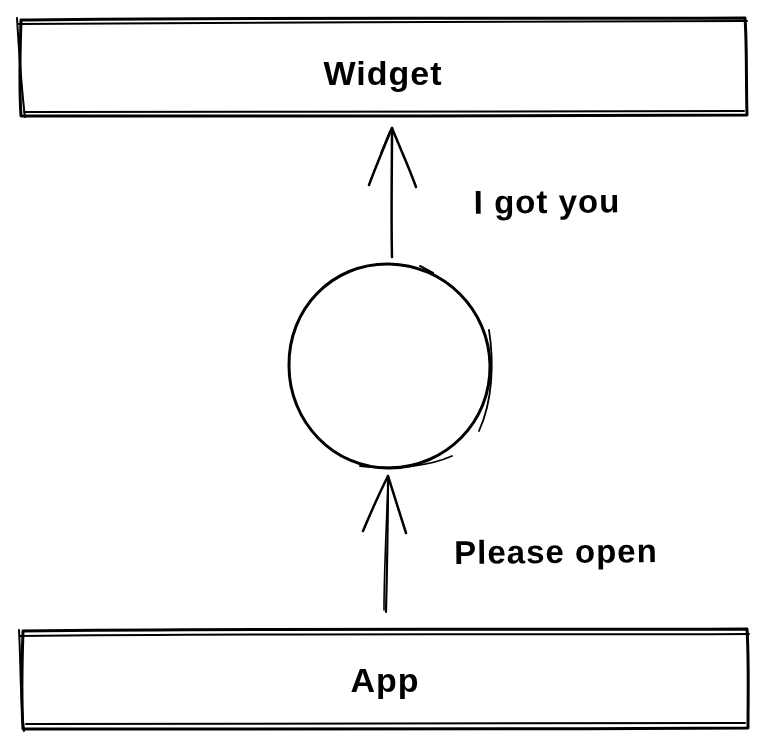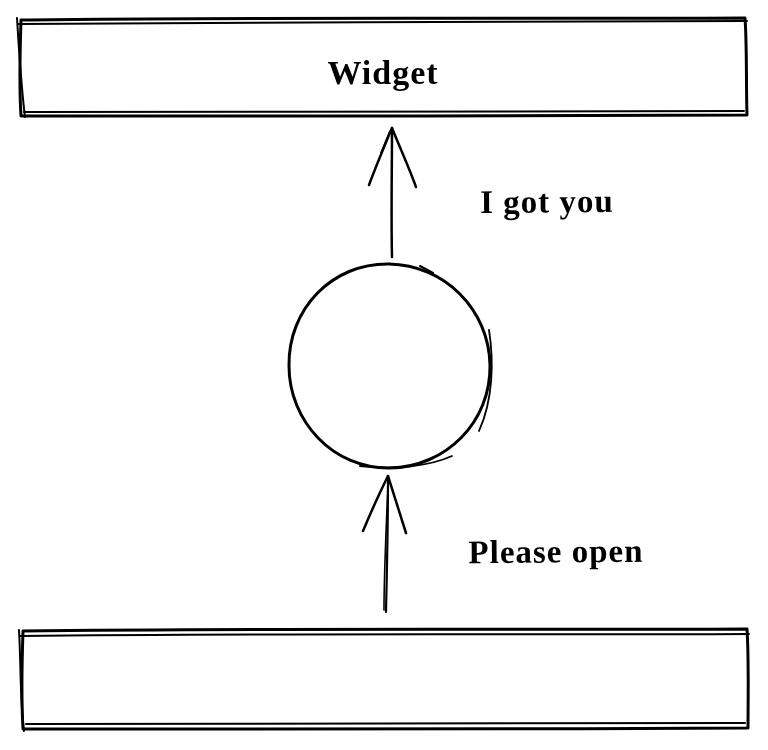--- a/index.html
+++ b/index.html
@@ -6,21 +6,21 @@
     margin: 0;
     padding: 0;
     background: #ffffff;
   }
   .canvas {
     position: relative;
     width: 768px;
     height: 750px;
     background: #ffffff;
     overflow: hidden;
-    font-family: Liberation Serif, serif;
+    font-family: Liberation Sans, sans-serif;
   }
   .canvas svg {
     position: absolute;
     left: 0;
     top: 0;
   }
   .label {
     position: absolute;
     transform: translate(-50%, -50%);
     color: #000000;
@@ -75,17 +75,18 @@
 
     <g>
       <path d="M 23 631 C 250 628 520 630 747 629 C 749 660 748 700 748 728 C 500 730 240 728 23 729 C 21 695 22 660 23 631" stroke="#000000" stroke-width="3"></path>
       <path d="M 20 636 C 260 633 530 635 749 634" stroke="#000000" stroke-width="2"></path>
       <path d="M 19 630 C 21 665 20 700 24 731" stroke="#000000" stroke-width="2"></path>
       <path d="M 26 724 C 270 723 540 725 745 723" stroke="#000000" stroke-width="2"></path>
     </g>
   </svg>
 
   <div class="label widget">Widget</div>
+  <div class="label app">App</div>
 
   <div class="label edge igotyou">I got you</div>
   <div class="label edge pleaseopen">Please open</div>
 
 </div>
 
 </body></html>

